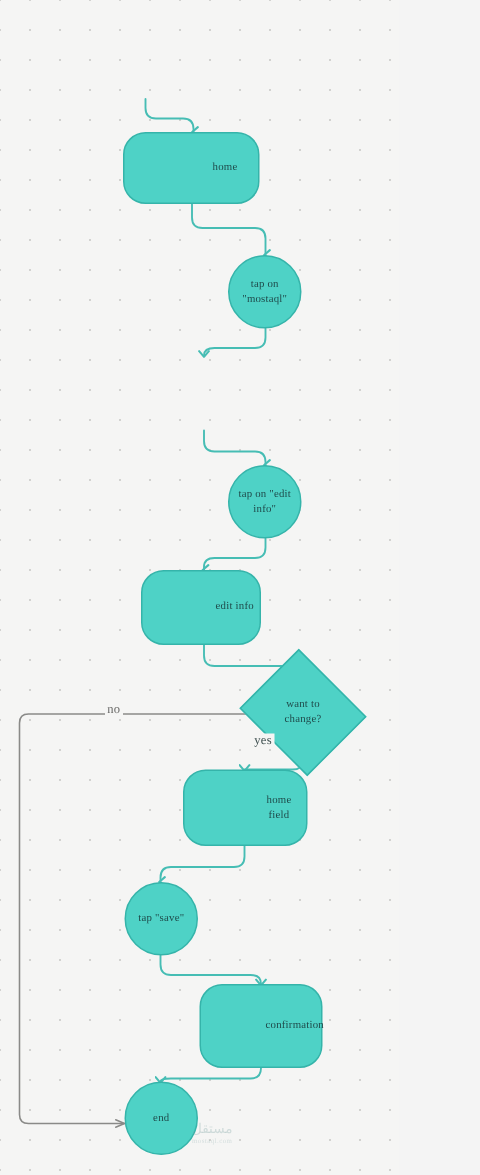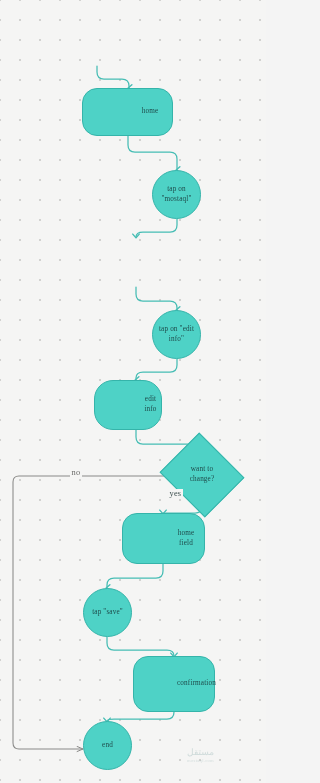--- a/index.html
+++ b/index.html
@@ -73,21 +73,21 @@
     background: #f5f5f4;
     padding: 0 1.5px;
     letter-spacing: .2px;
   }
   .edge-label.no-label { color: #6a6a68; }
   #watermark {
     position: absolute;
     left: 128px;
     top: 748px;
     width: 86px;
-    text-align: right;
+    text-align: left;
     color: rgba(120,160,158,0.30);
     font-size: 9px;
     line-height: 1.1;
     pointer-events: none;
   }
   #watermark .wm-sub {
     font-size: 4.6px;
     letter-spacing: .3px;
     color: rgba(120,160,158,0.25);
   }
@@ -142,21 +142,21 @@
     <span>tap on
 "mostaql"</span>
   </div>
 
 
   <div class="node circle" style="left:152px; top:310px; width:49px; height:49px;">
     <span>tap on "edit
 info"</span>
   </div>
 
-  <div class="node rect" style="left:94px; top:380px; width:68px; height:50px;border-radius:19px;">
+  <div class="node rect" style="left:94px; top:380px; width:80px; height:50px;">
     <span>edit info</span>
   </div>
 
   <div class="node diamond" style="left:170px; top:447px; width:64px; height:56px;">
     <span class="diamond-shape"></span>
     <span class="dlabel">want to
 change?</span>
   </div>
 
   <div class="node rect" style="left:122px; top:513px; width:83px; height:51px;">

